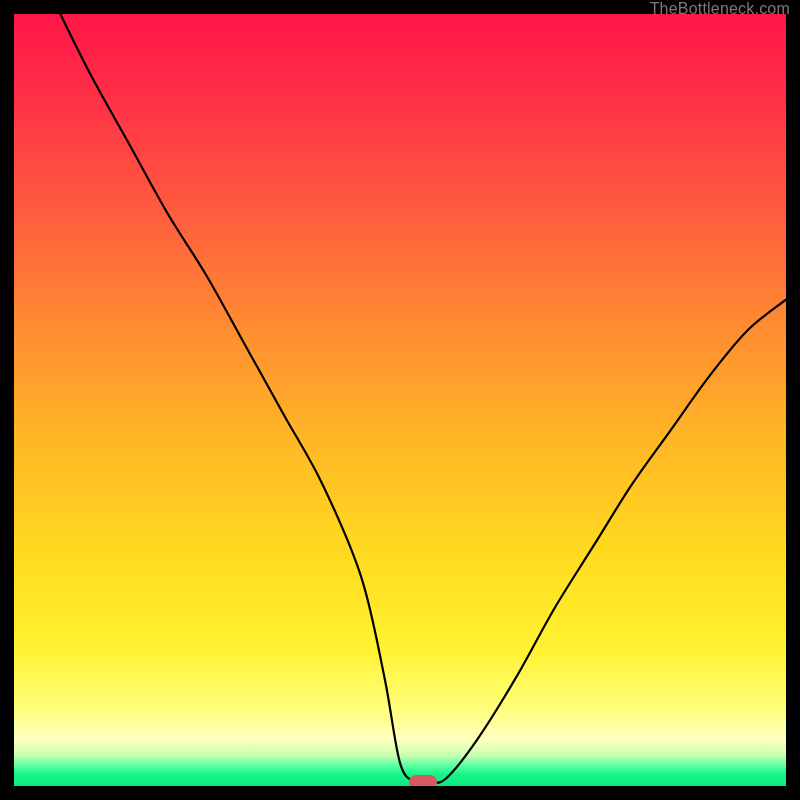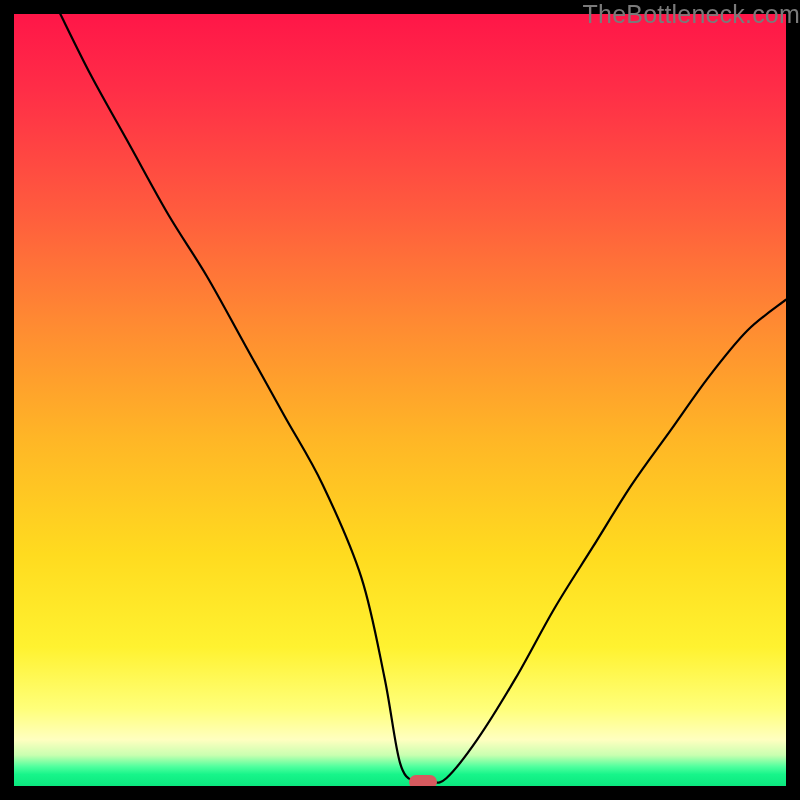--- a/index.html
+++ b/index.html
@@ -43,23 +43,23 @@
       #ffffc0 94%,
       #c9ffb0 96%,
       #4fff9e 97.5%,
       #17f58a 98.5%,
       #0be77e 100%
     );
   }
   .watermark {
     position: absolute;
     top: 0px;
-    right: 0;
+    right: 10px;
     color: #7a7a7a;
-    font-size: 25px;
+    font-size: 16px;
     font-weight: 500;
     letter-spacing: 0.2px;
     user-select: none;
   }
   .curve-svg {
     position: absolute;
     inset: 0;
     width: 100%;
     height: 100%;
   }

